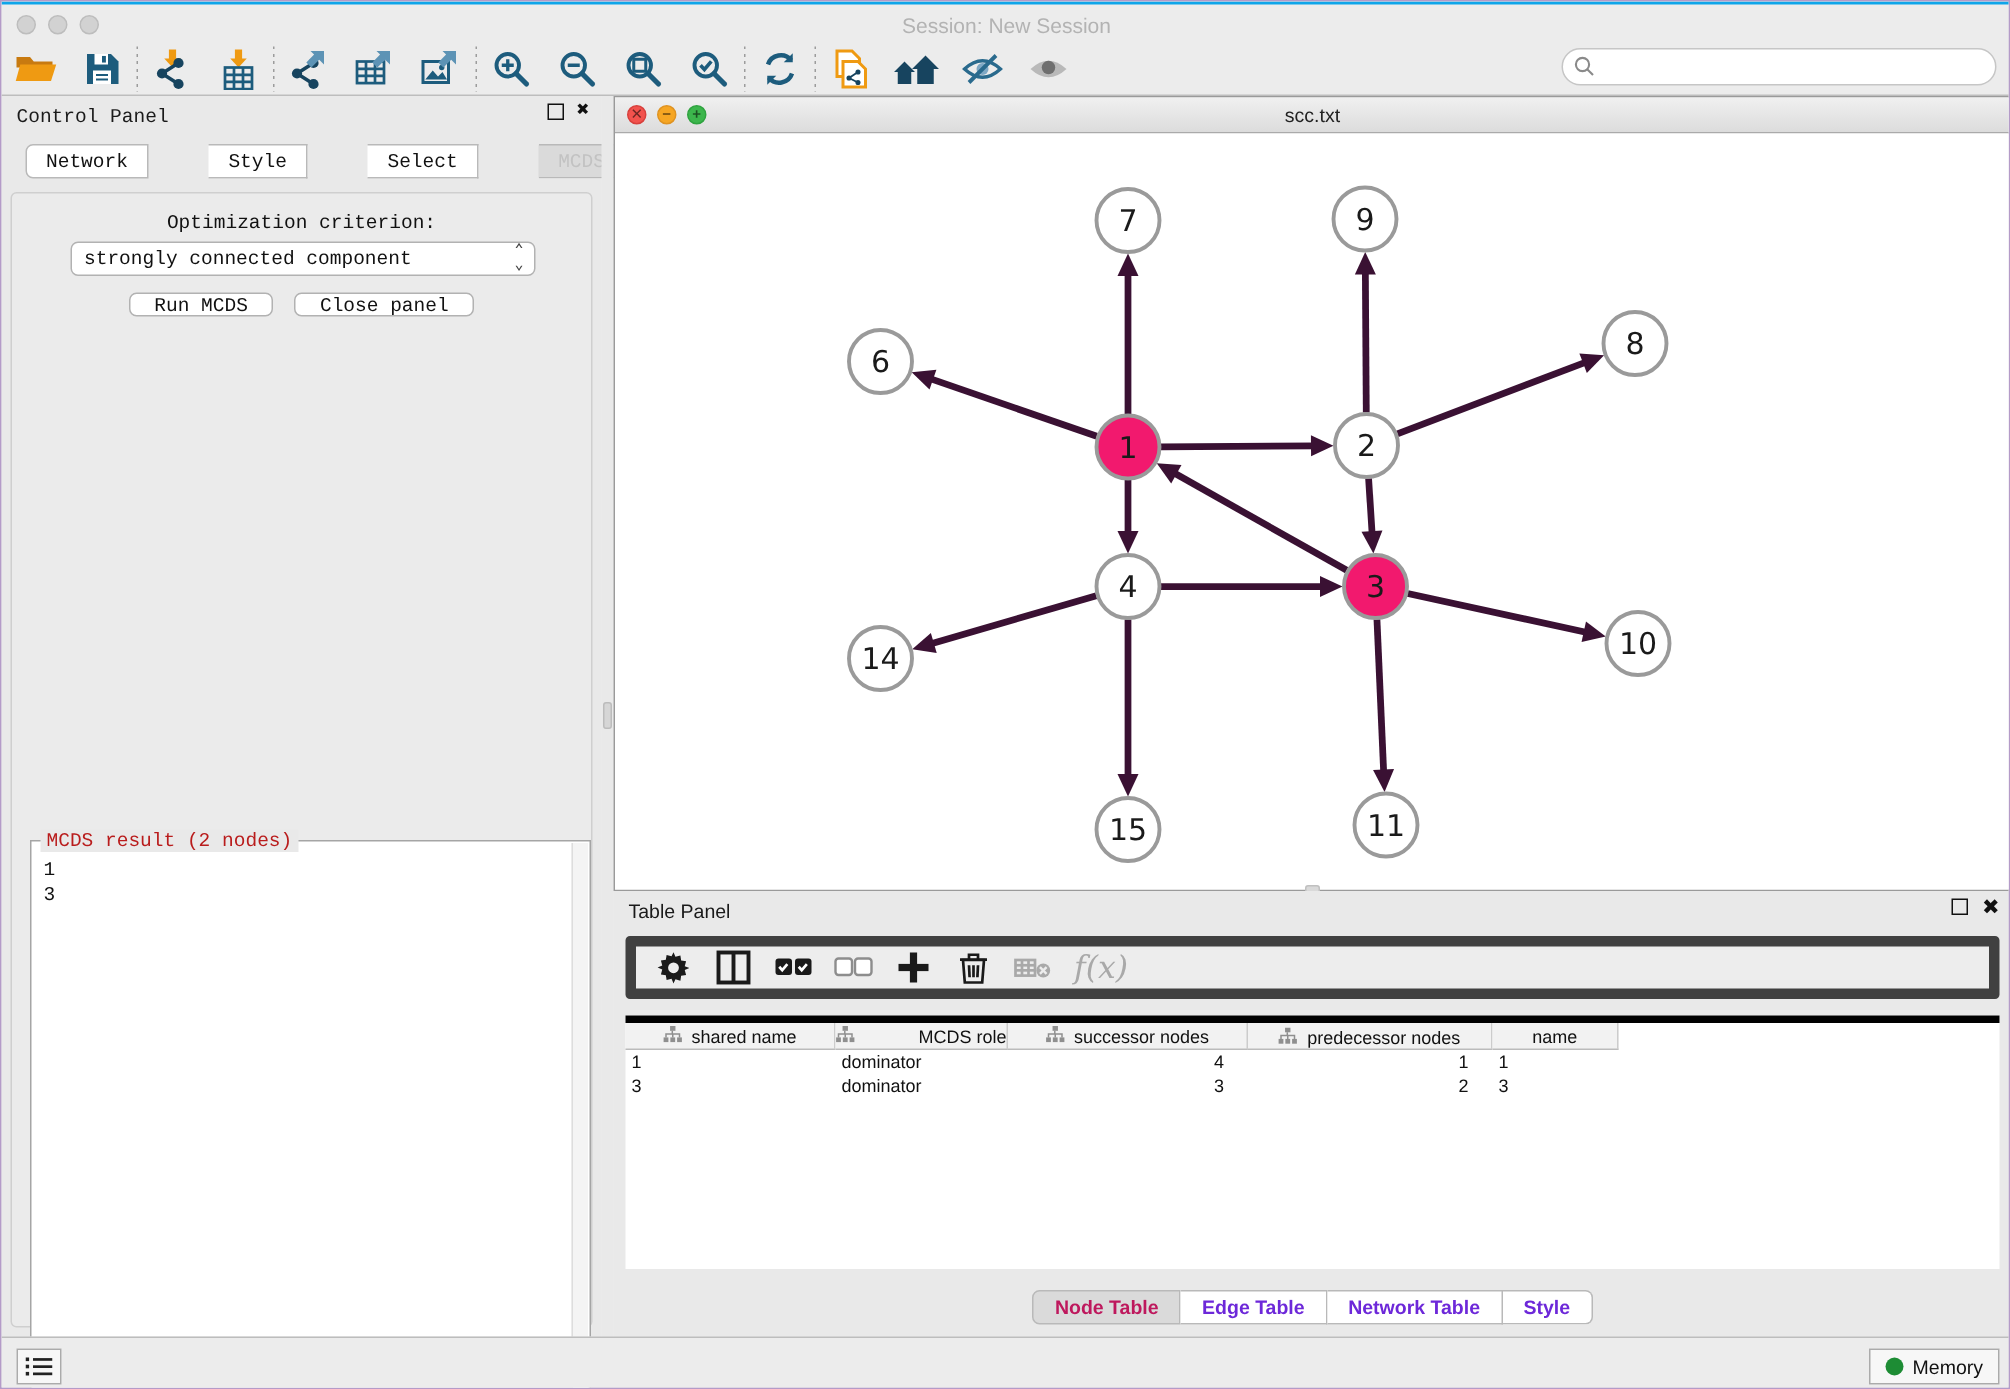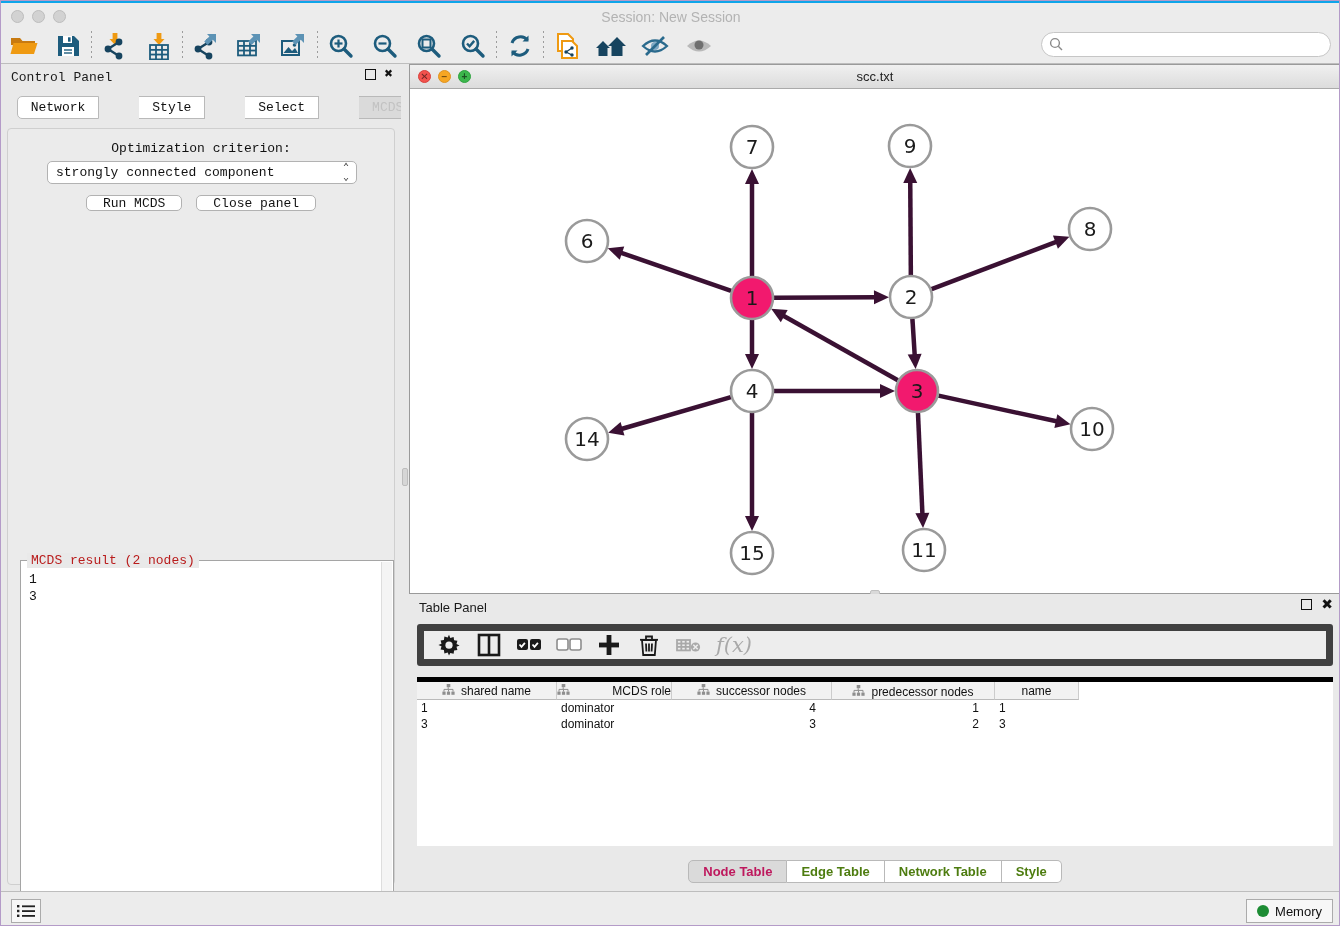--- a/index.html
+++ b/index.html
@@ -95,21 +95,21 @@
   .tp-table { position:absolute; left:8px; top:83px; width:916px; height:169px; background:#fff;
     border-top:5px solid #000000; font-size:12px; }
   .tp-headrow { display:flex; height:18px; }
   .tp-th { background:#f2f2f2; border-right:1px solid #ccc; border-bottom:1px solid #bbb;
     display:flex; align-items:center; justify-content:center; gap:6px; color:#111; }
   .tp-th .thname { font-size:12px; }
   .tp-row { display:flex; height:16px; align-items:center; color:#111; }
   .tp-td { padding:0 4px; overflow:hidden; white-space:nowrap; }
   .tp-tabs { position:absolute; left:0; bottom:8px; width:100%; display:flex; justify-content:center; }
   .tp-tab { font-size:13px; font-weight:bold; padding:3px 14px; background:#fff;
-    border:1px solid #b9b9b9; border-left:none; color:#4d7c0f; }
+    border:1px solid #b9b9b9; border-left:none; color:#6d28d9; }
   .tp-tab:first-child { border-left:1px solid #b9b9b9; border-radius:5px 0 0 5px; }
   .tp-tab:last-child { border-radius:0 5px 5px 0; }
   .tp-tab.selected { background:#dadada; color:#be185d; }
   
   .statusbar { position:absolute; left:0; top:890px; width:1340px; height:36px;
     background:#ececec; border-top:1px solid #bdbdbd; }
   .status-left-btn { position:absolute; left:10px; top:7px; width:30px; height:24px;
     background:#f7f7f7; border:1px solid #ababab; display:flex; align-items:center; justify-content:center; }
   .memory-btn { position:absolute; right:8px; top:7px; height:24px; padding:0 10px;
     background:#f7f7f7; border:1px solid #ababab; display:flex; align-items:center; gap:6px;

